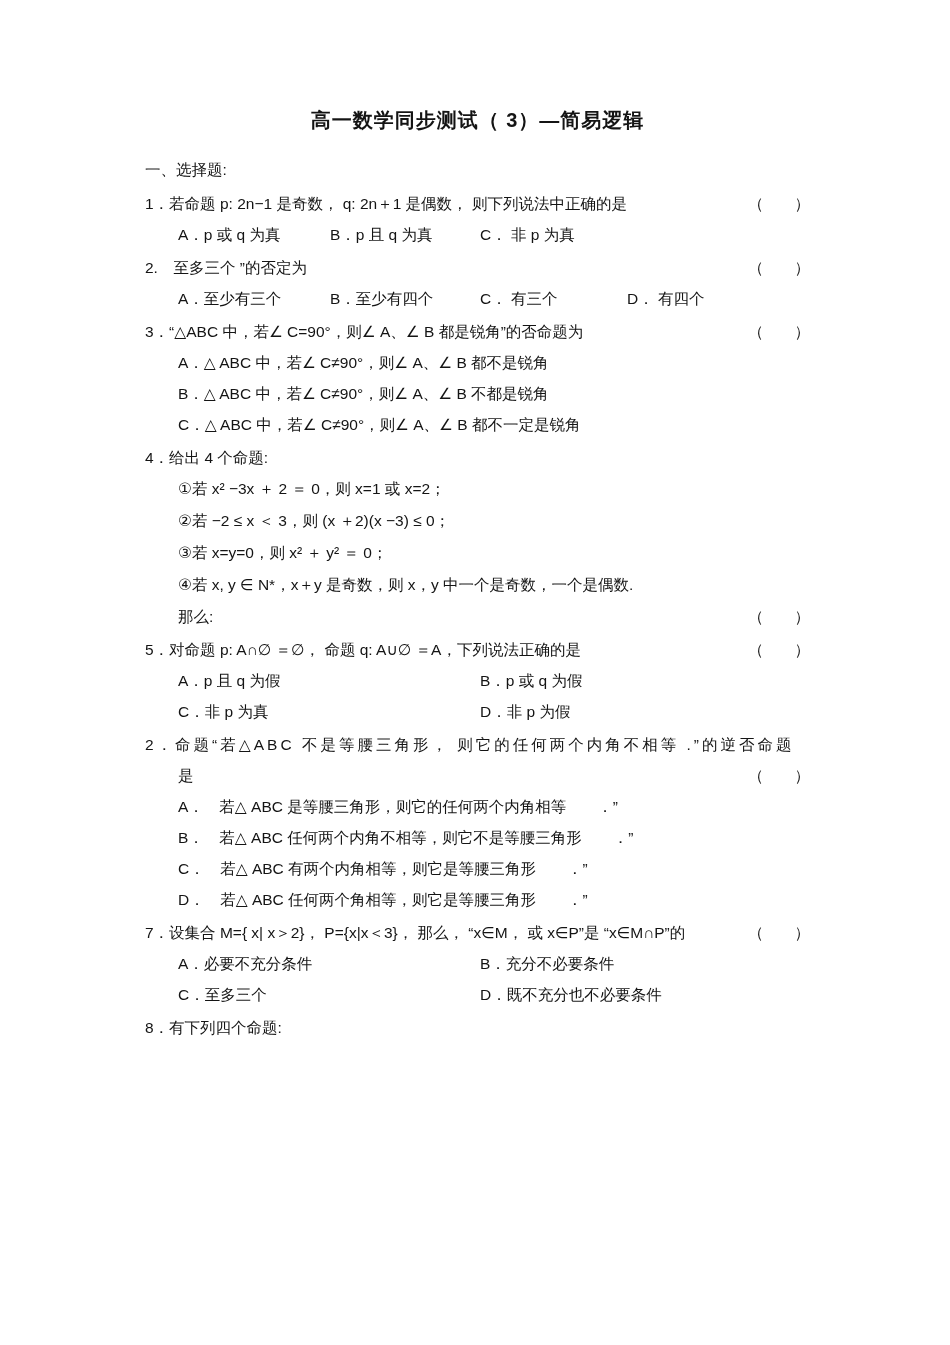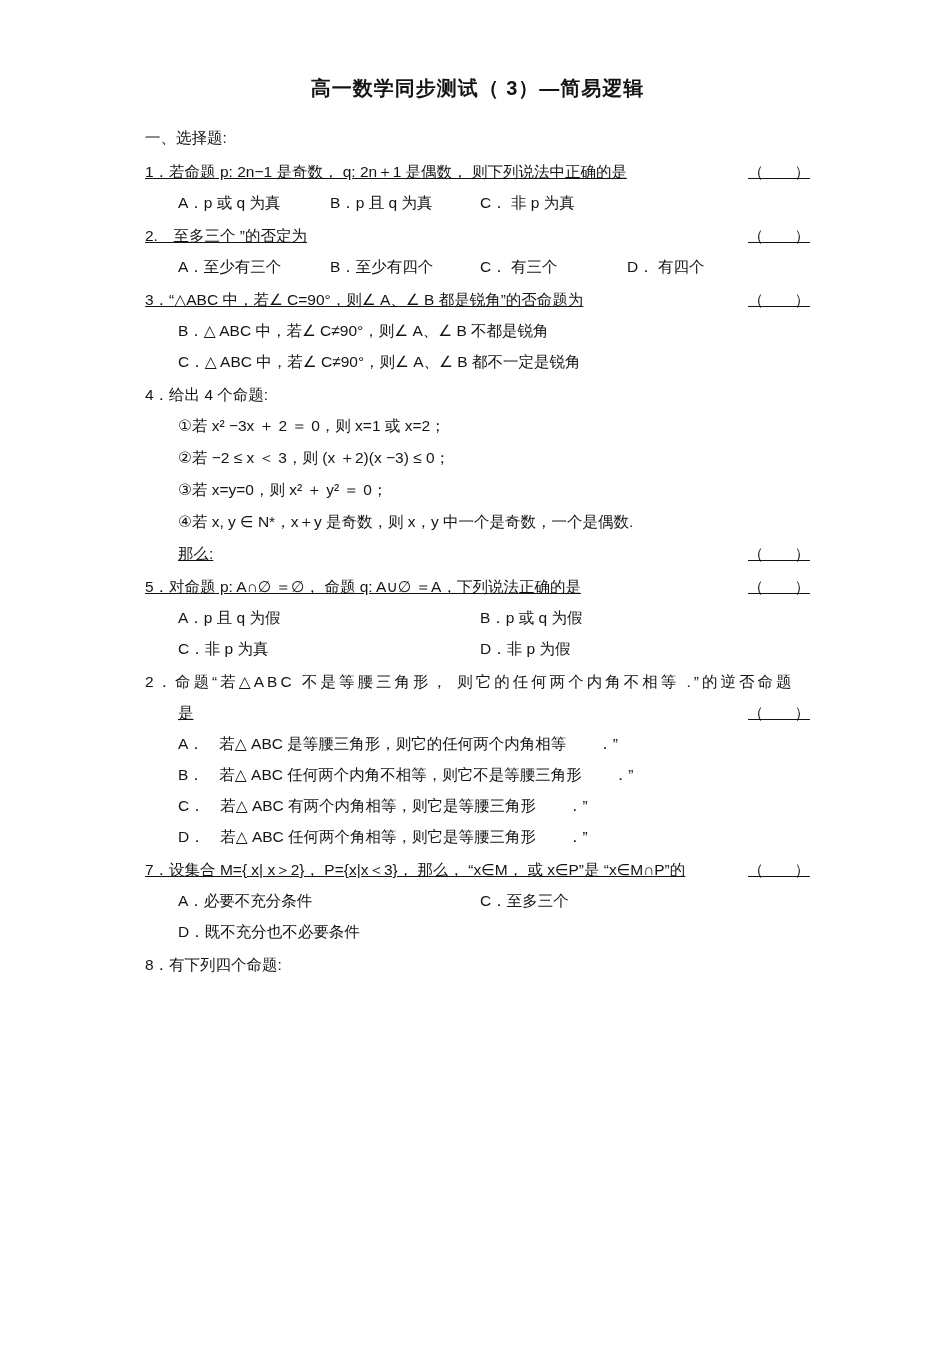--- a/index.html
+++ b/index.html
@@ -11,41 +11,40 @@
     position: relative;
     width: 950px;
     height: 1345px;
     background: #ffffff;
     color: #141414;
     font-family: "Liberation Sans", "DejaVu Sans", sans-serif;
     font-size: 15.5px;
     overflow: hidden;
   }
   .content {
-    padding: 76px 140px 0 145px;
+    padding: 108px 140px 0 145px;
   }
   .title {
     margin: 0 0 26px 0;
     text-align: center;
     font-size: 20px;
     font-weight: 700;
     letter-spacing: 1px;
     line-height: 24px;
   }
   .section-header {
     line-height: 24px;
     margin-bottom: 6px;
   }
   .row { line-height: 31px; }
   .mathrow { line-height: 32px; }
   .flexrow {
     display: flex;
     justify-content: space-between;
     align-items: baseline;
-    text-decoration: underline;
   }
   .stem { flex: 1 1 auto; }
   .bracket {
     flex: 0 0 auto;
     white-space: pre;
     margin-left: 8px;
   }
   .indent { margin-left: 33px; }
   .opts4 {
     display: grid;
@@ -94,20 +93,21 @@
         <span>C． 有三个</span>
         <span>D． 有四个</span>
       </div>
     </div>
 
     <div class="q">
       <div class="row flexrow">
         <span class="stem">3．“△ABC 中，若∠ C=90°，则∠ A、∠ B 都是锐角”的否命题为</span>
         <span class="bracket">（　　）</span>
       </div>
+      <div class="row indent">A．△ ABC 中，若∠ C≠90°，则∠ A、∠ B 都不是锐角</div>
       <div class="row indent">B．△ ABC 中，若∠ C≠90°，则∠ A、∠ B 不都是锐角</div>
       <div class="row indent">C．△ ABC 中，若∠ C≠90°，则∠ A、∠ B 都不一定是锐角</div>
     </div>
 
     <div class="q">
       <div class="row">4．给出 4 个命题:</div>
       <div class="row mathrow indent">①若 x² −3x ＋ 2 ＝ 0，则 x=1 或 x=2；</div>
       <div class="row mathrow indent">②若 −2 ≤ x ＜ 3，则 (x ＋2)(x −3) ≤ 0；</div>
       <div class="row mathrow indent">③若 x=y=0，则 x² ＋ y² ＝ 0；</div>
       <div class="row mathrow indent">④若 x, y ∈ N*，x＋y 是奇数，则 x，y 中一个是奇数，一个是偶数.</div>
@@ -142,20 +142,21 @@
       <div class="row indent">D．　若△ ABC 任何两个角相等，则它是等腰三角形　　．”</div>
     </div>
 
     <div class="q">
       <div class="row flexrow">
         <span class="stem">7．设集合 M={ x| x＞2}， P={x|x＜3}， 那么， “x∈M， 或 x∈P”是 “x∈M∩P”的</span>
         <span class="bracket">（　　）</span>
       </div>
       <div class="indent opts2">
         <span class="row">A．必要不充分条件</span>
+        <span class="row">B．充分不必要条件</span>
         <span class="row">C．至多三个</span>
         <span class="row">D．既不充分也不必要条件</span>
       </div>
     </div>
 
     <div class="q">
       <div class="row">8．有下列四个命题:</div>
     </div>
 
   </div>

